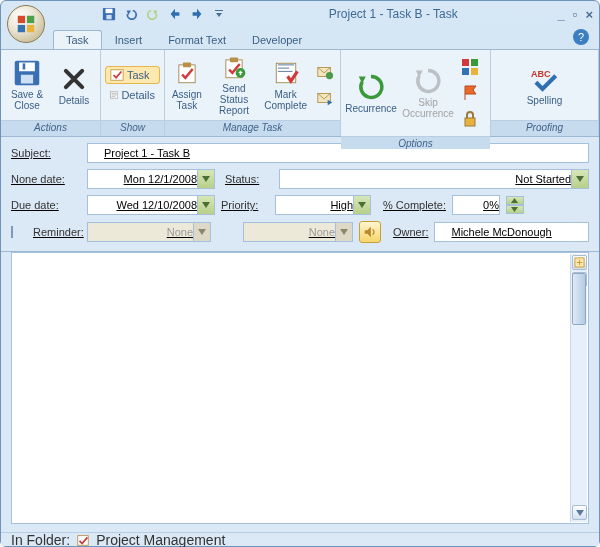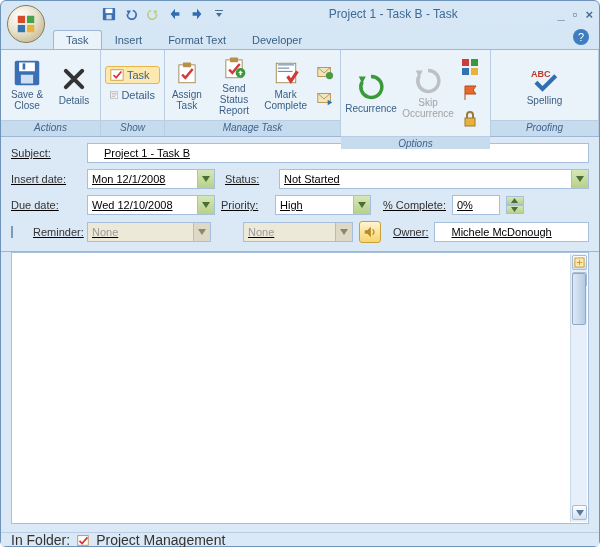--- a/index.html
+++ b/index.html
@@ -37,21 +37,21 @@
 .smbtn.active { background:#fde8b0; border-color:#e8b54a; }
 .colstack { display:flex; flex-direction:column; gap:4px; padding:4px 2px; }
 .colstack .mini { width:22px; height:22px; display:flex; align-items:center; justify-content:center; }
 
 
 .form { background:#dbe8f5; padding:6px 10px 8px; border-bottom:1px solid #9cb8d4; display:flex; flex-direction:column; gap:6px;text-decoration:underline; }
 .row { display:flex; align-items:center; gap:6px; }
 .flabel { width:70px; font-size:11px; color:#333; }
 .ftext { flex:1; background:#fff; border:1px solid #a6bfda; height:20px; padding:2px 16px; font-size:11px; }
 .fcombo { background:#fff; border:1px solid #a6bfda; height:20px; display:flex; align-items:center; padding:0 0 0 4px; font-size:11px; }
-.fcombo .val { flex:1; }
+.fcombo .val { flex:1;text-align:right; }
 .fcombo .dd { width:17px; height:18px; background:linear-gradient(#d6e7b8,#b8d089); border-left:1px solid #a6bfda; display:flex; align-items:center; justify-content:center; }
 .fcombo.disabled { background:#ece9d8; color:#999; }
 .fcombo.disabled .dd { background:#ded9c6; }
 .spin { width:18px; display:flex; flex-direction:column; }
 .spin div { height:9px; background:linear-gradient(#d6e7b8,#b8d089); border:1px solid #a6bfda; display:flex; align-items:center; justify-content:center; }
 .chk { width:12px; height:12px; border:1px solid #7a9ab8; background:#fff; }
 .sndbtn { width:22px; height:22px; background:linear-gradient(#fff4cf,#f7d56c); border:1px solid #c9a13a; border-radius:3px; display:flex; align-items:center; justify-content:center; }
 
 
 .bodyarea { flex:1; background:#dbe8f5; padding:0 10px 8px; display:flex; position:relative; }
@@ -303,21 +303,21 @@
   </div>
 
   <div class="form">
 
     <div class="row">
       <div class="flabel">Subject:</div>
       <input class="ftext" value="Project 1 - Task B" style="">
     </div>
 
     <div class="row">
-      <div class="flabel">Insert date:</div>
+      <div class="flabel">None date:</div>
       <div class="fcombo" style="width:128px">
         <span class="val">Mon 12/1/2008</span>
         <span class="dd">
             <svg width="8" height="6">
               <path d="M0 0 L8 0 L4 6 Z" fill="#4a6e34"></path>
             </svg>
           </span>
       </div>
       <div class="flabel" style="width:48px; margin-left:4px">Status:</div>
       <div class="fcombo" style="flex:1">

